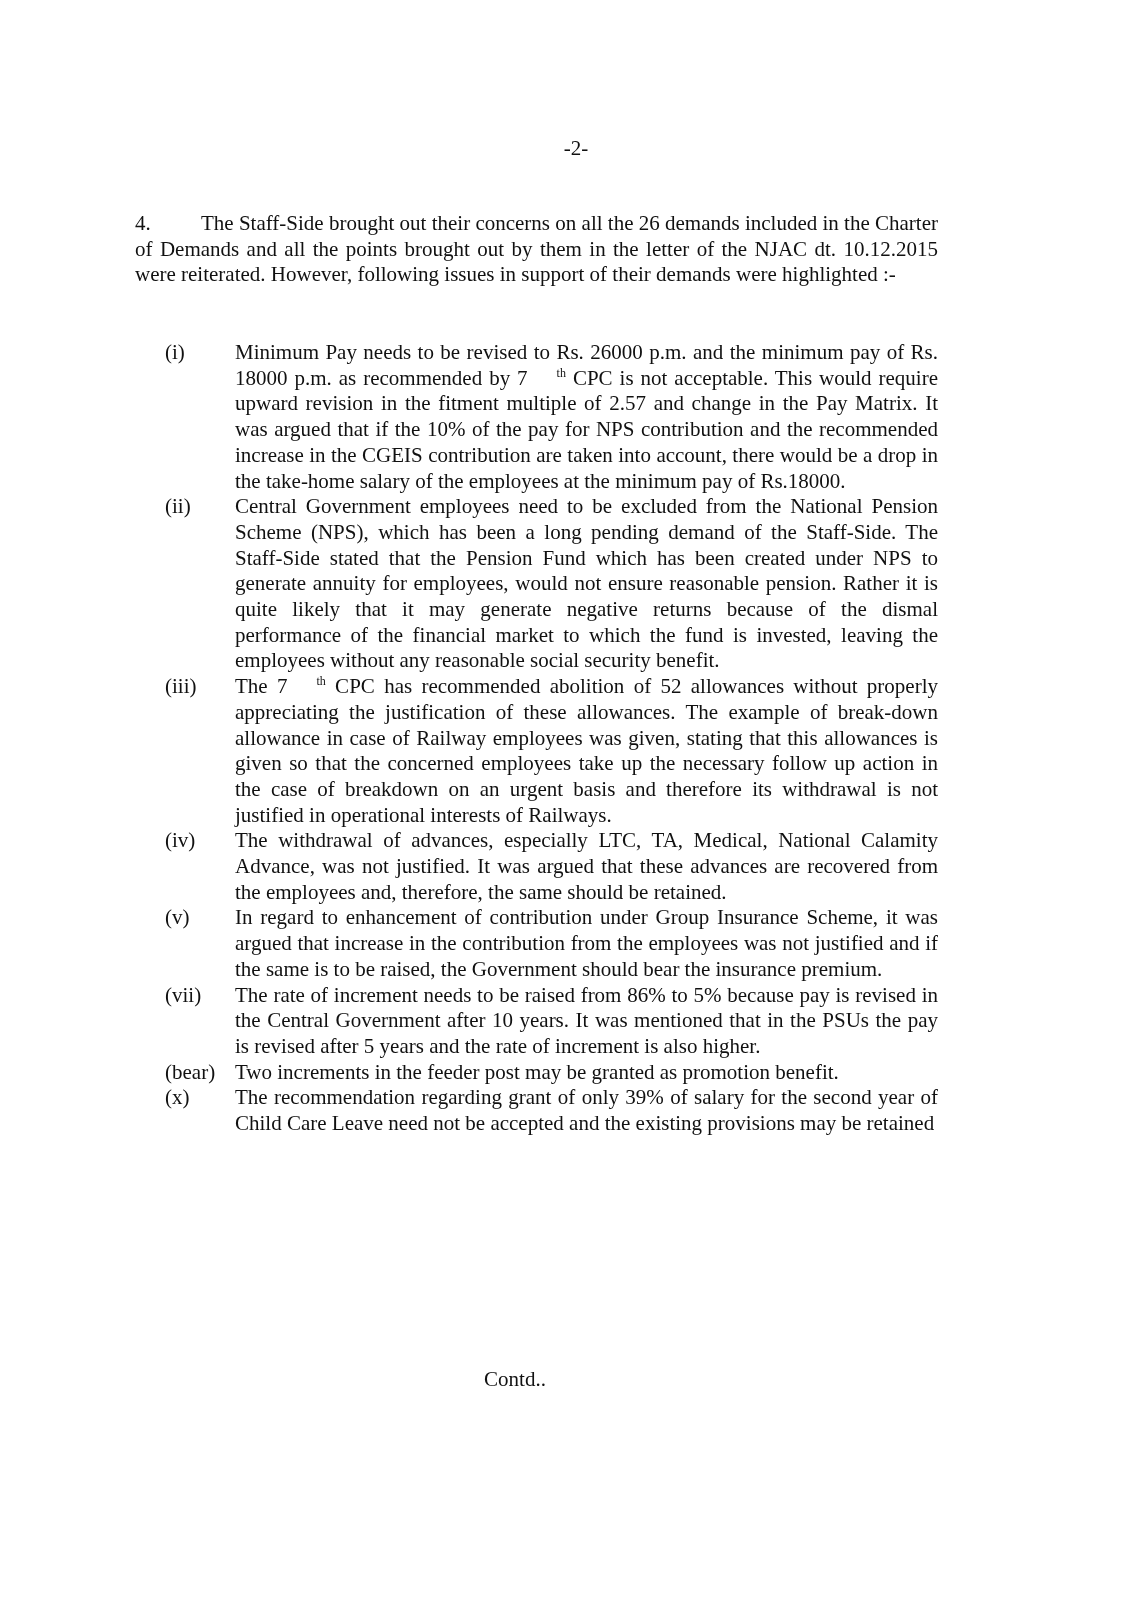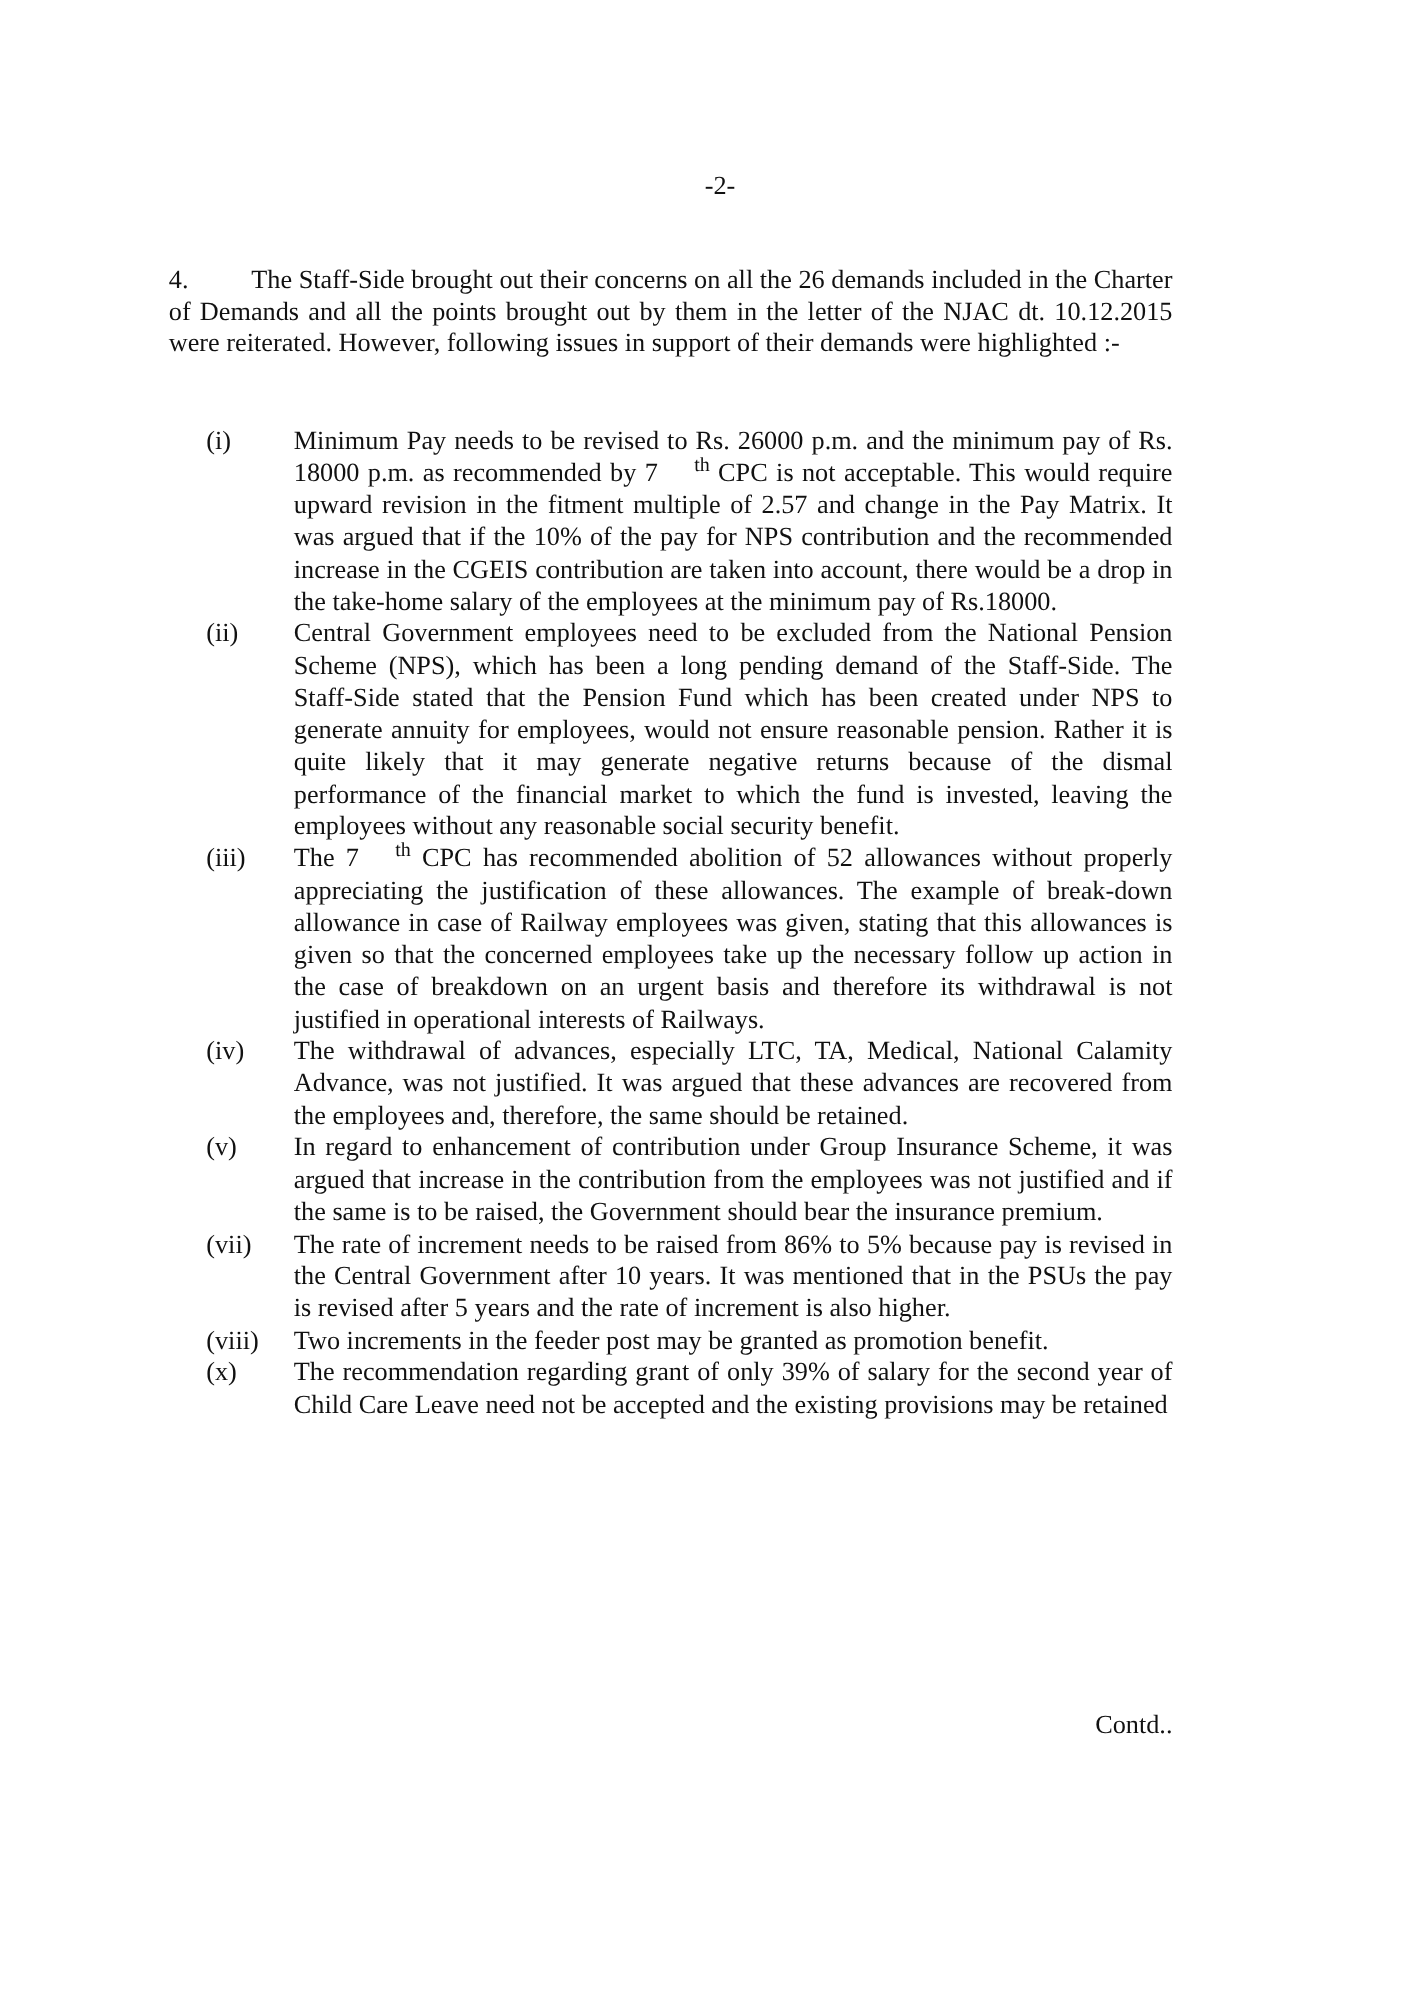--- a/index.html
+++ b/index.html
@@ -55,31 +55,32 @@
     }
     .list-item .roman {
       flex: 0 0 70px;
       width: 70px;
     }
     .list-item .text {
       flex: 1 1 auto;
       text-align: justify;
     }
     sup {
-      font-size: 16px;
+      font-size: 12px;
       line-height: 0;
       vertical-align: 8px;
       padding-left: 29px;
     }
     .contd {
       position: absolute;
       top: 1367px;
       left: 0;
       width: 938px;
-      text-align: right;
+      text-align: center;
+      padding-left: 46px;
     }
   </style>
 </head>
 <body>
 
 <div class="page-number">
   <span>-2-</span>
 </div>
 
 <p class="para"><span class="num">4.</span><span>The Staff-Side brought out their concerns on all the 26 demands included in the Charter of Demands and all the points brought out by them in the letter of the NJAC dt. 10.12.2015 were reiterated. However, following issues in support of their demands  were highlighted :-</span></p>
@@ -103,21 +104,21 @@
   </li>
   <li class="list-item">
     <span class="roman">(v)</span>
     <span class="text"><span>In regard to enhancement of contribution under Group Insurance Scheme, it was argued that increase in the contribution from the employees was not justified and if the same is to be raised, the Government should bear the insurance  premium.</span></span>
   </li>
   <li class="list-item">
     <span class="roman">(vii)</span>
     <span class="text"><span>The rate of increment needs to be raised from 86% to 5% because pay is revised in the Central Government after 10 years.  It was mentioned that in the PSUs the pay is revised after 5 years and the rate of increment is also higher.</span></span>
   </li>
   <li class="list-item">
-    <span class="roman">(viii)</span>
+    <span class="roman">(bear)</span>
     <span class="text"><span>Two increments in the feeder post may be granted as promotion benefit.</span></span>
   </li>
   <li class="list-item">
     <span class="roman">(x)</span>
     <span class="text"><span>The recommendation regarding grant of only 39% of salary for the second year of Child Care Leave need not be accepted and the existing provisions may be retained</span></span>
   </li>
 </ul>
 
 <div class="contd">Contd..</div>
 

